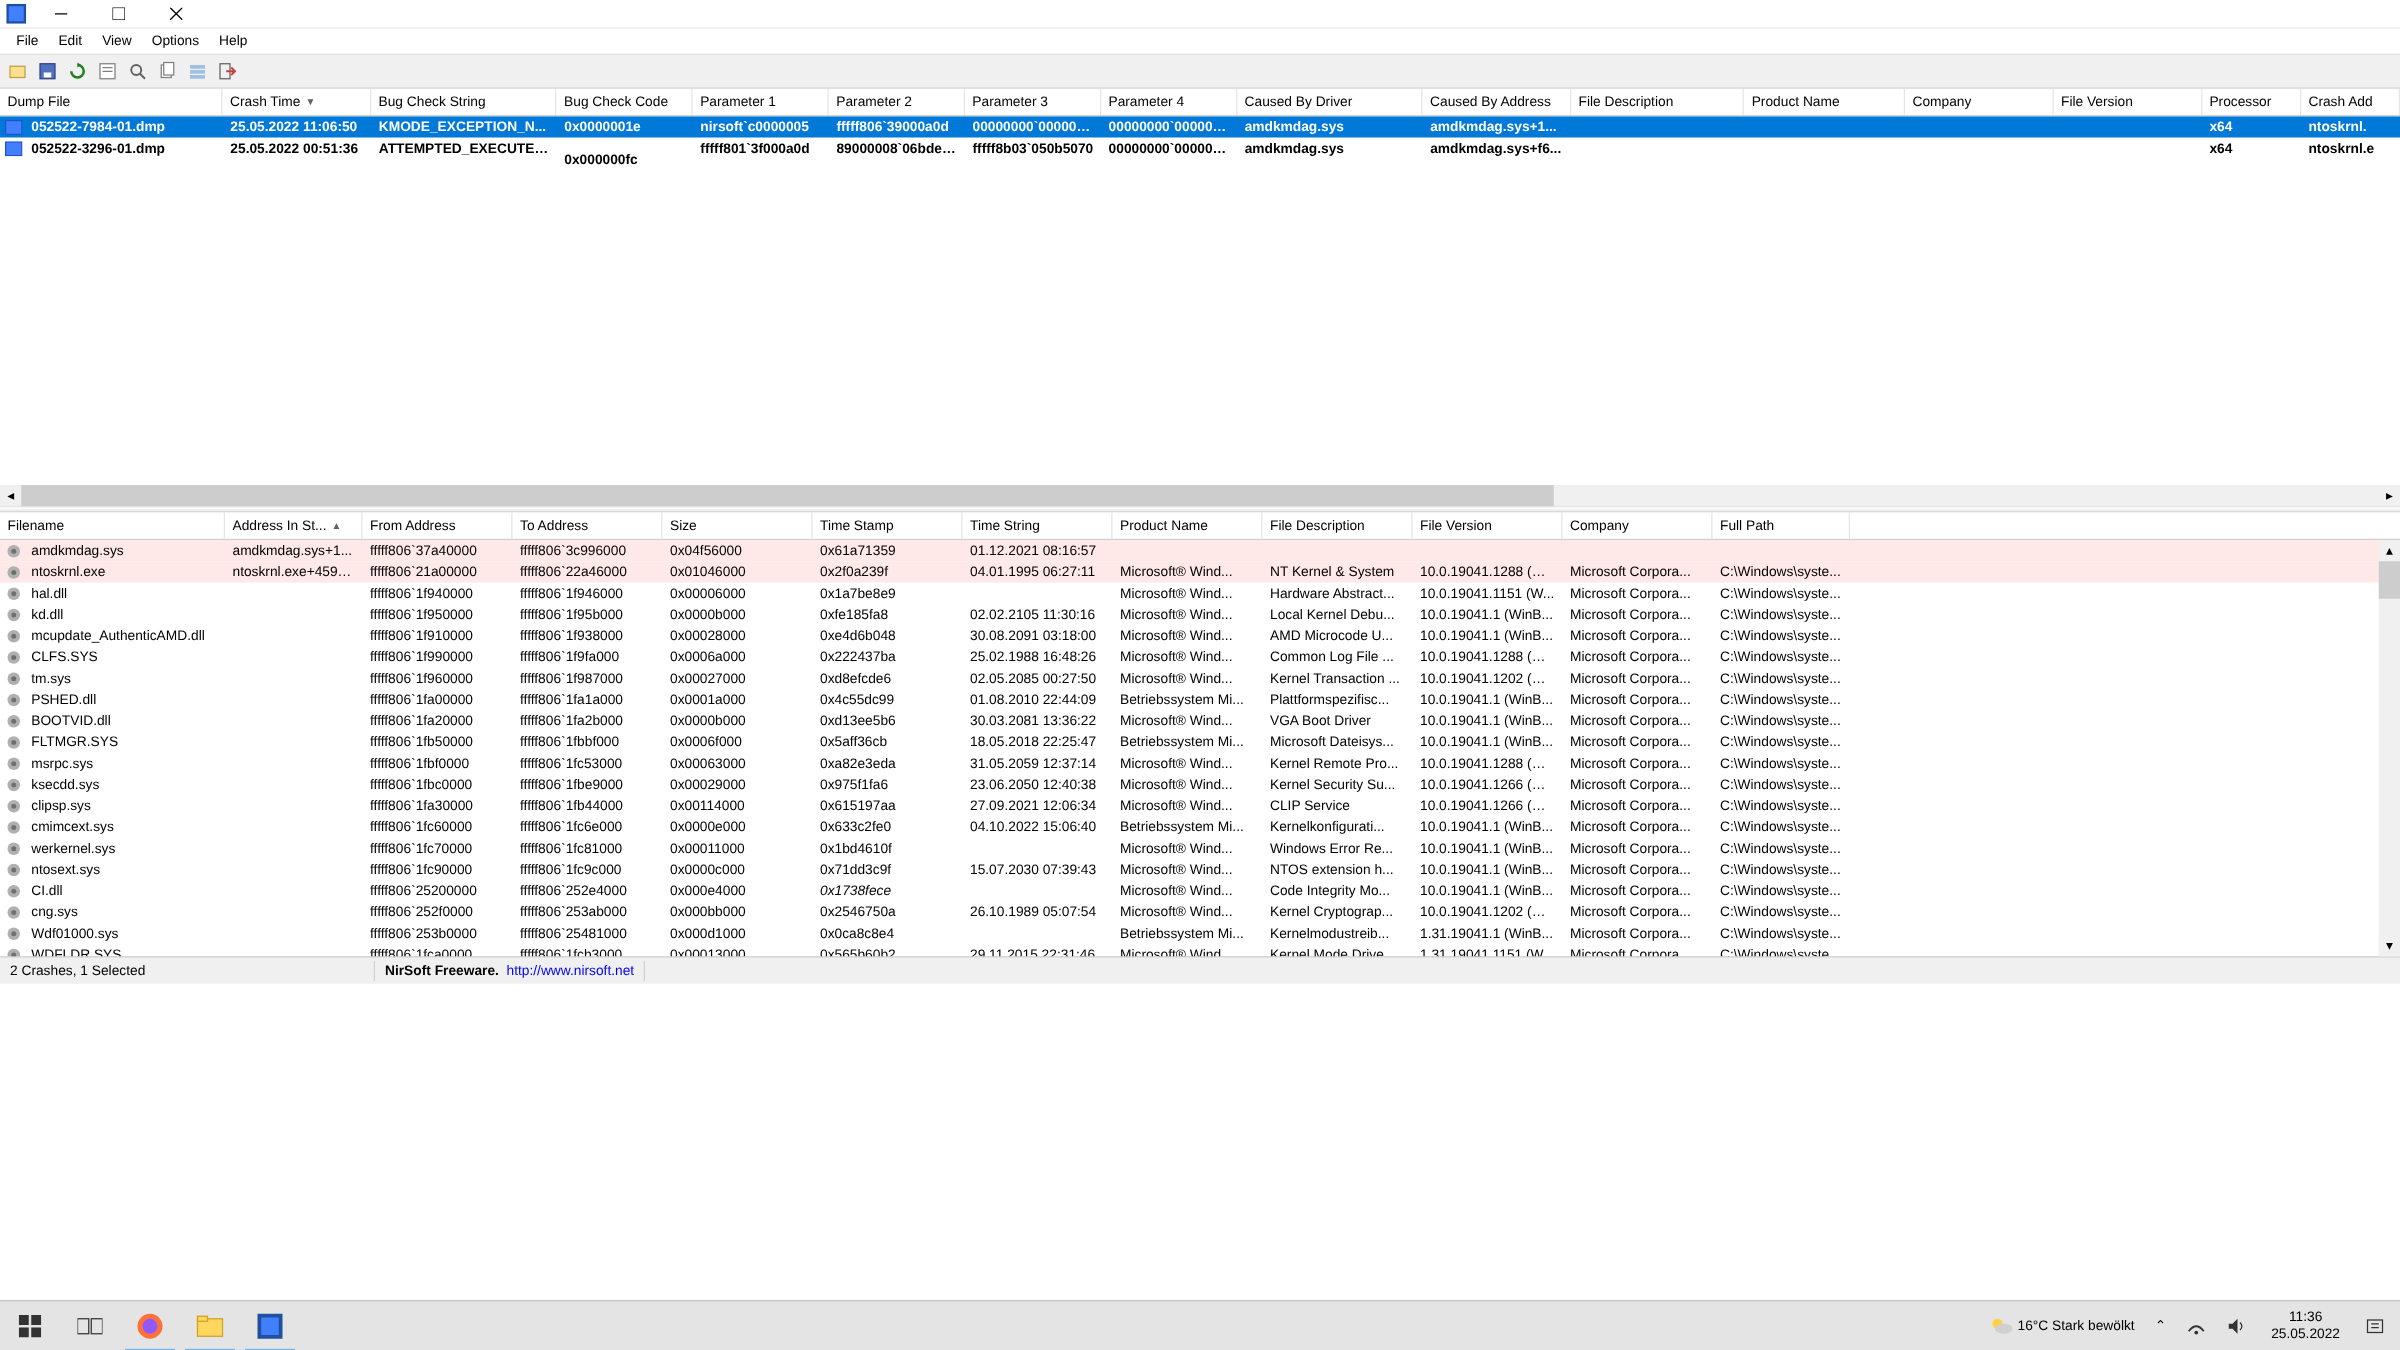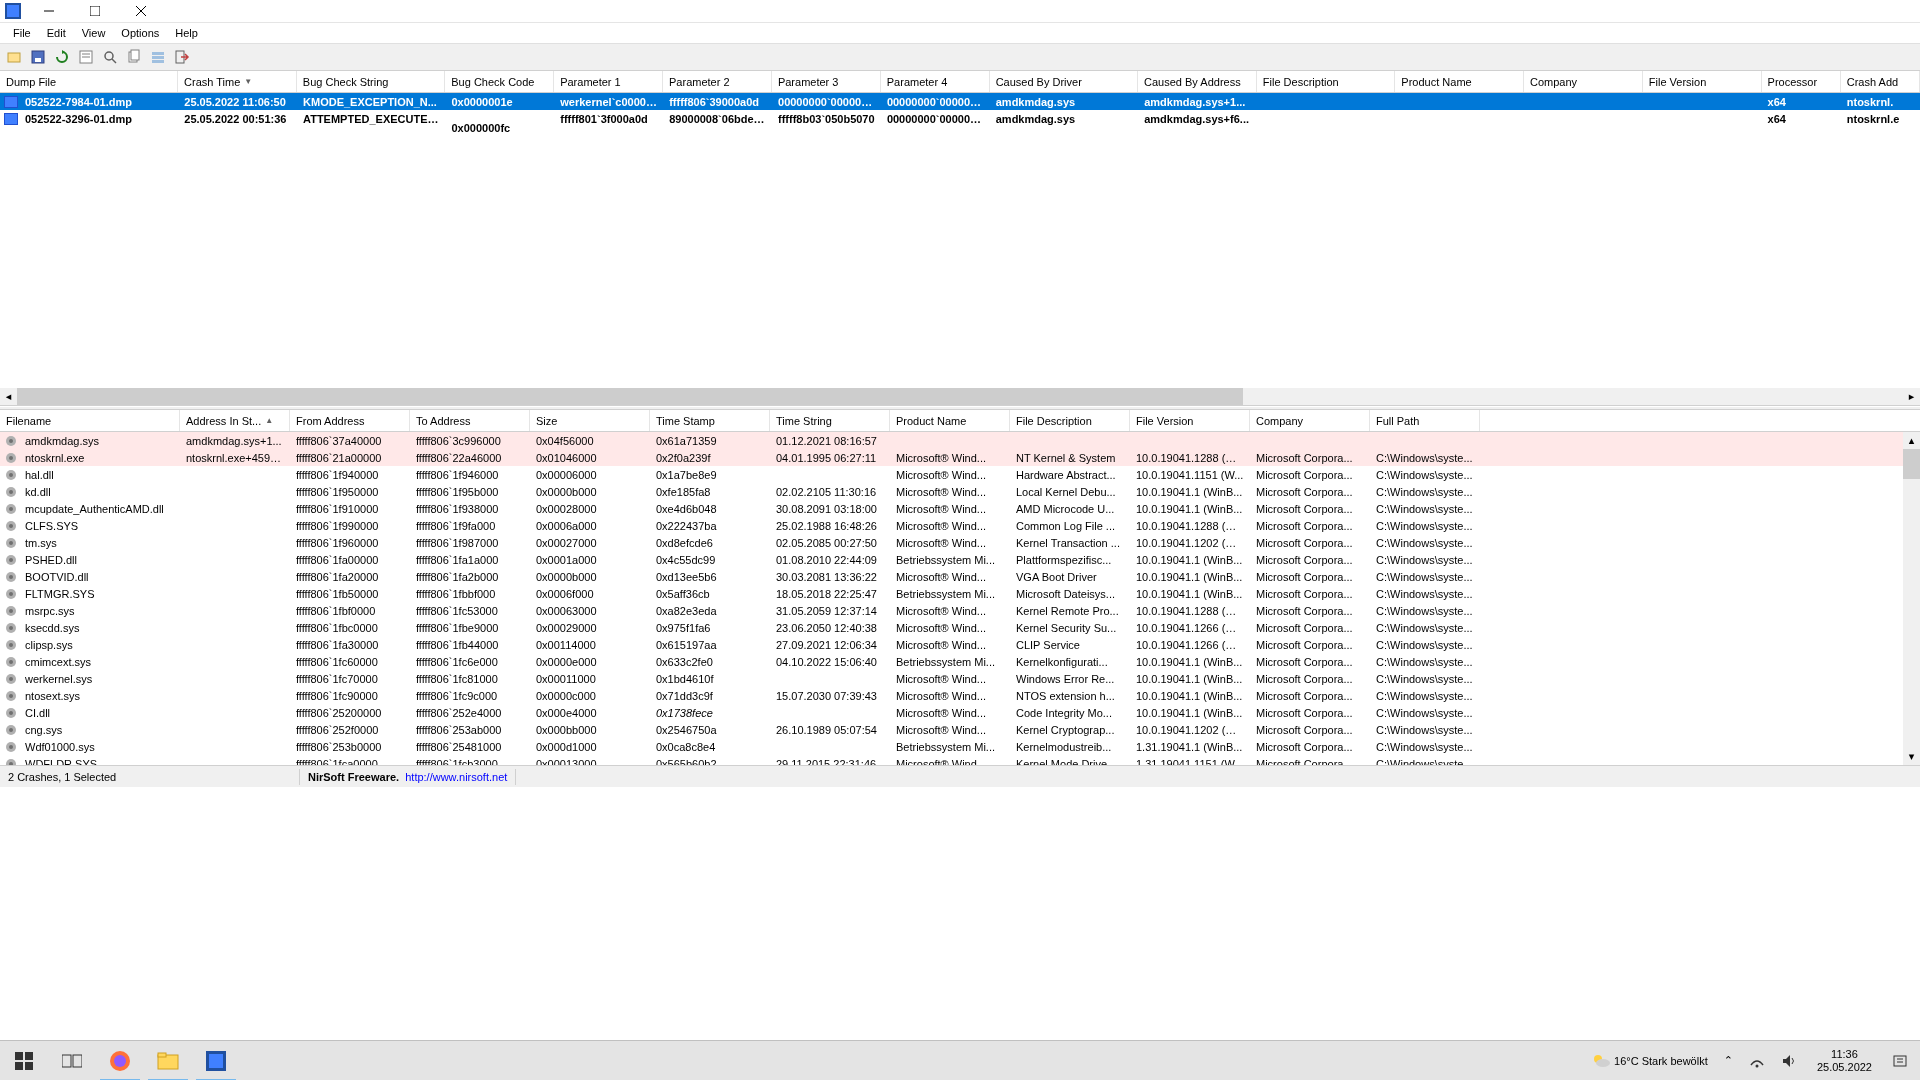--- a/index.html
+++ b/index.html
@@ -183,21 +183,21 @@
         <span class="row-icon">
           <svg width="14" height="12">
             <rect width="14" height="12" fill="#2050d0"></rect>
             <rect x="1" y="1" width="12" height="10" fill="#4080ff"></rect>
           </svg>
         </span>
         <div class="listview-cell" style="width: 161px;">052522-7984-01.dmp</div>
         <div class="listview-cell" style="width: 120px;">25.05.2022 11:06:50</div>
         <div class="listview-cell" style="width: 150px;">KMODE_EXCEPTION_N...</div>
         <div class="listview-cell" style="width: 110px;">0x0000001e</div>
-        <div class="listview-cell" style="width: 110px;">werkernel`c0000005</div>
+        <div class="listview-cell" style="width: 110px;">nirsoft`c0000005</div>
         <div class="listview-cell" style="width: 110px;">fffff806`39000a0d</div>
         <div class="listview-cell" style="width: 110px;">00000000`000000...</div>
         <div class="listview-cell" style="width: 110px;">00000000`000000...</div>
         <div class="listview-cell" style="width: 150px;">amdkmdag.sys</div>
         <div class="listview-cell" style="width: 120px;">amdkmdag.sys+1...</div>
         <div class="listview-cell" style="width: 140px;"></div>
         <div class="listview-cell" style="width: 130px;"></div>
         <div class="listview-cell" style="width: 120px;"></div>
         <div class="listview-cell" style="width: 120px;"></div>
         <div class="listview-cell" style="width: 80px;">x64</div>

